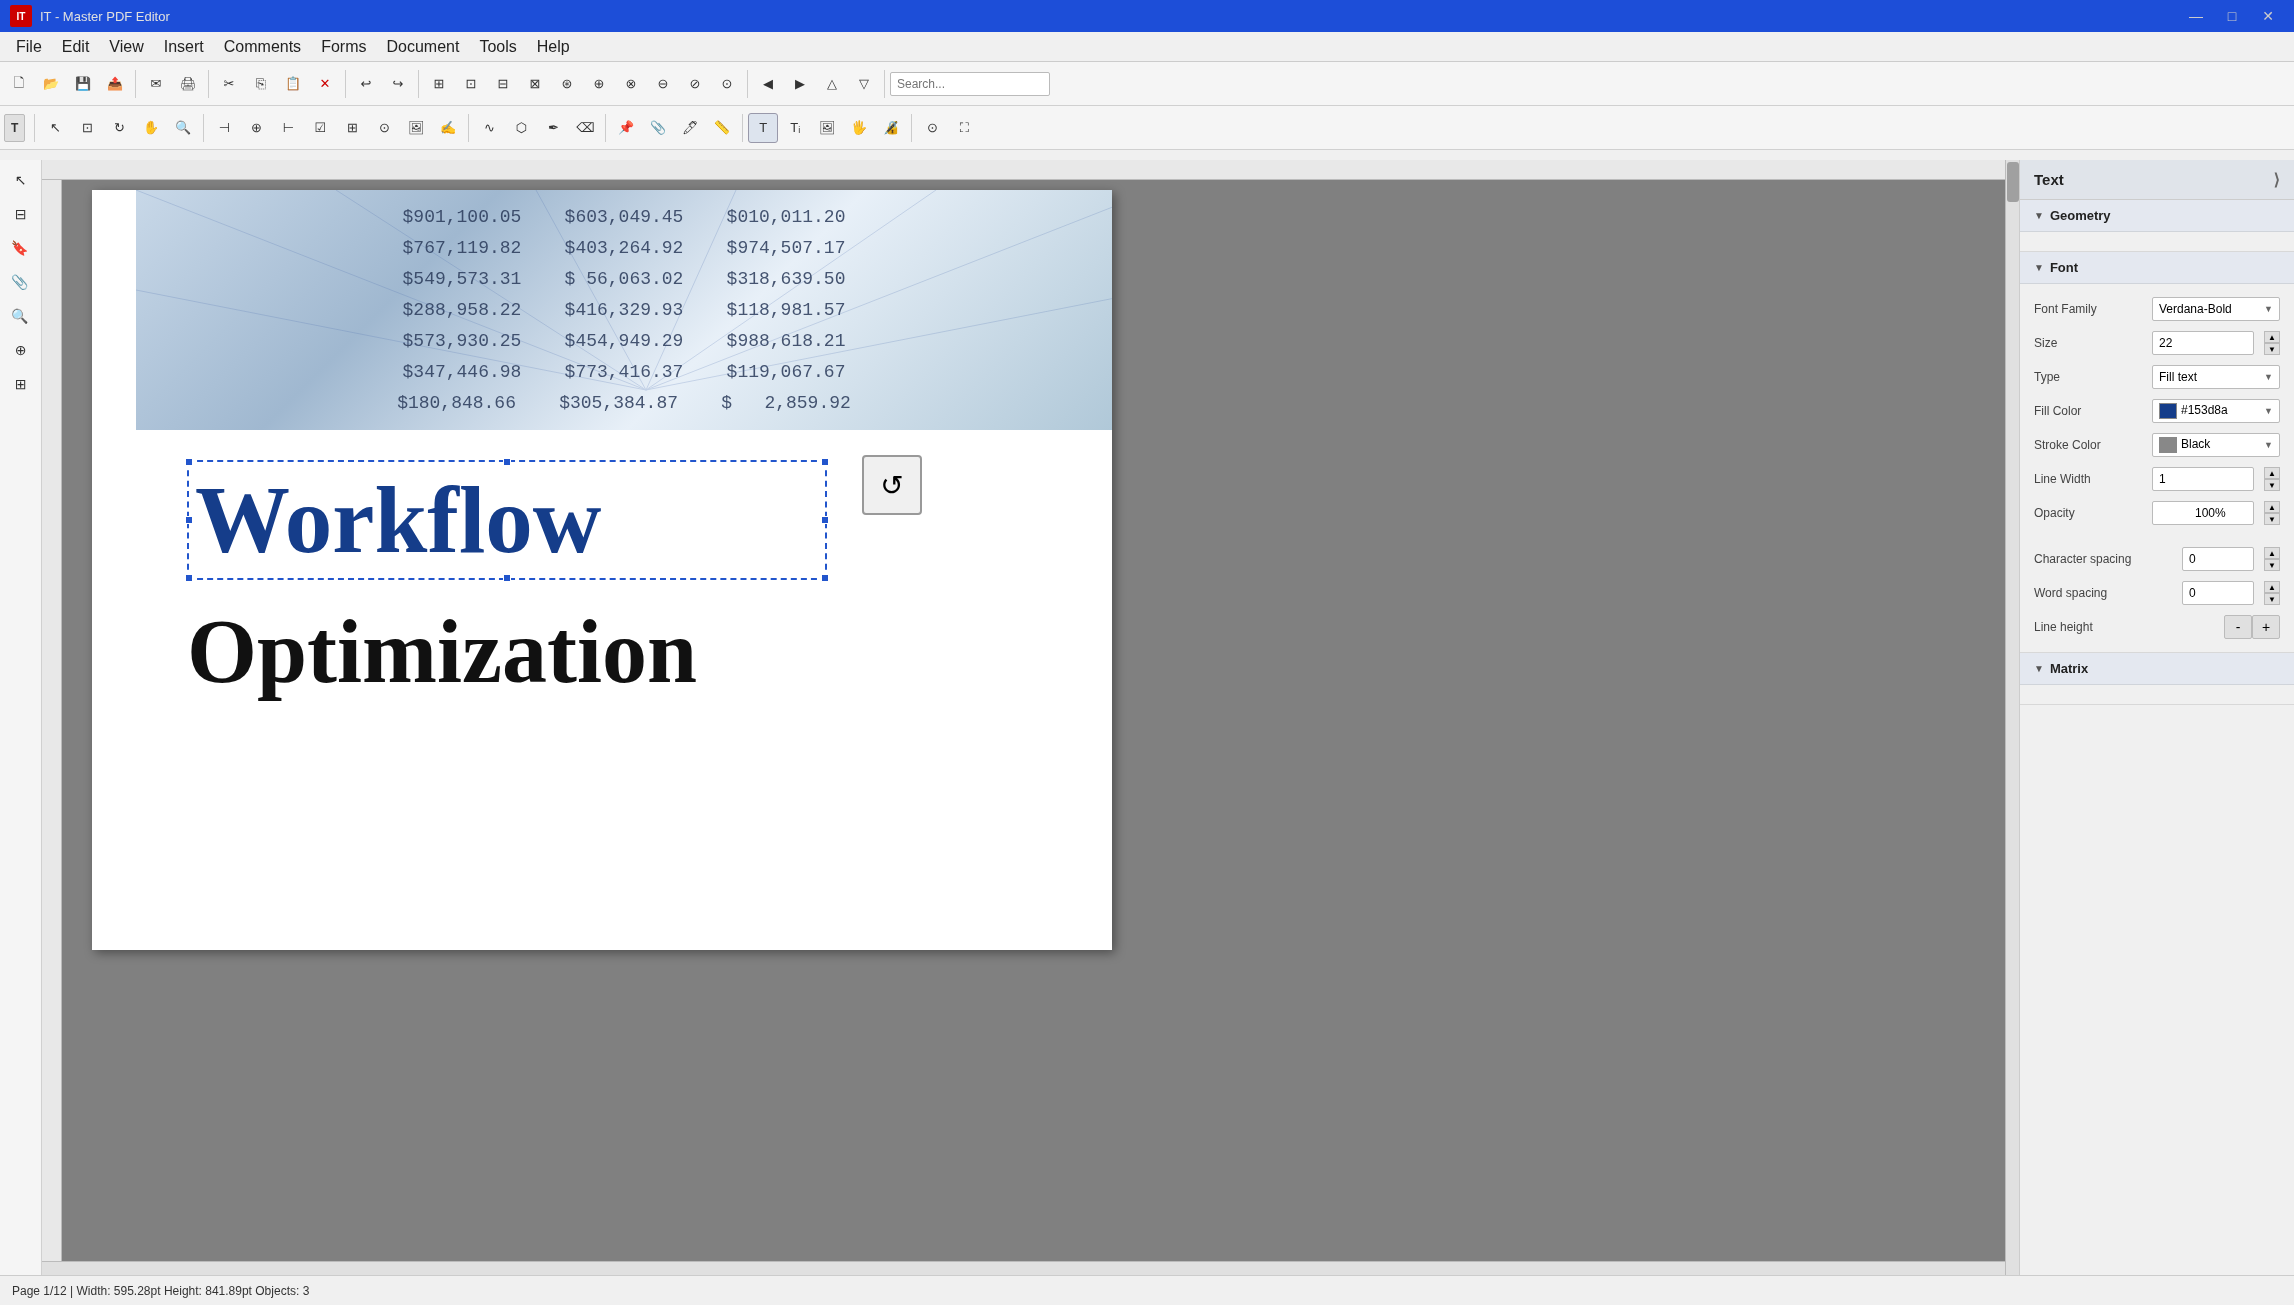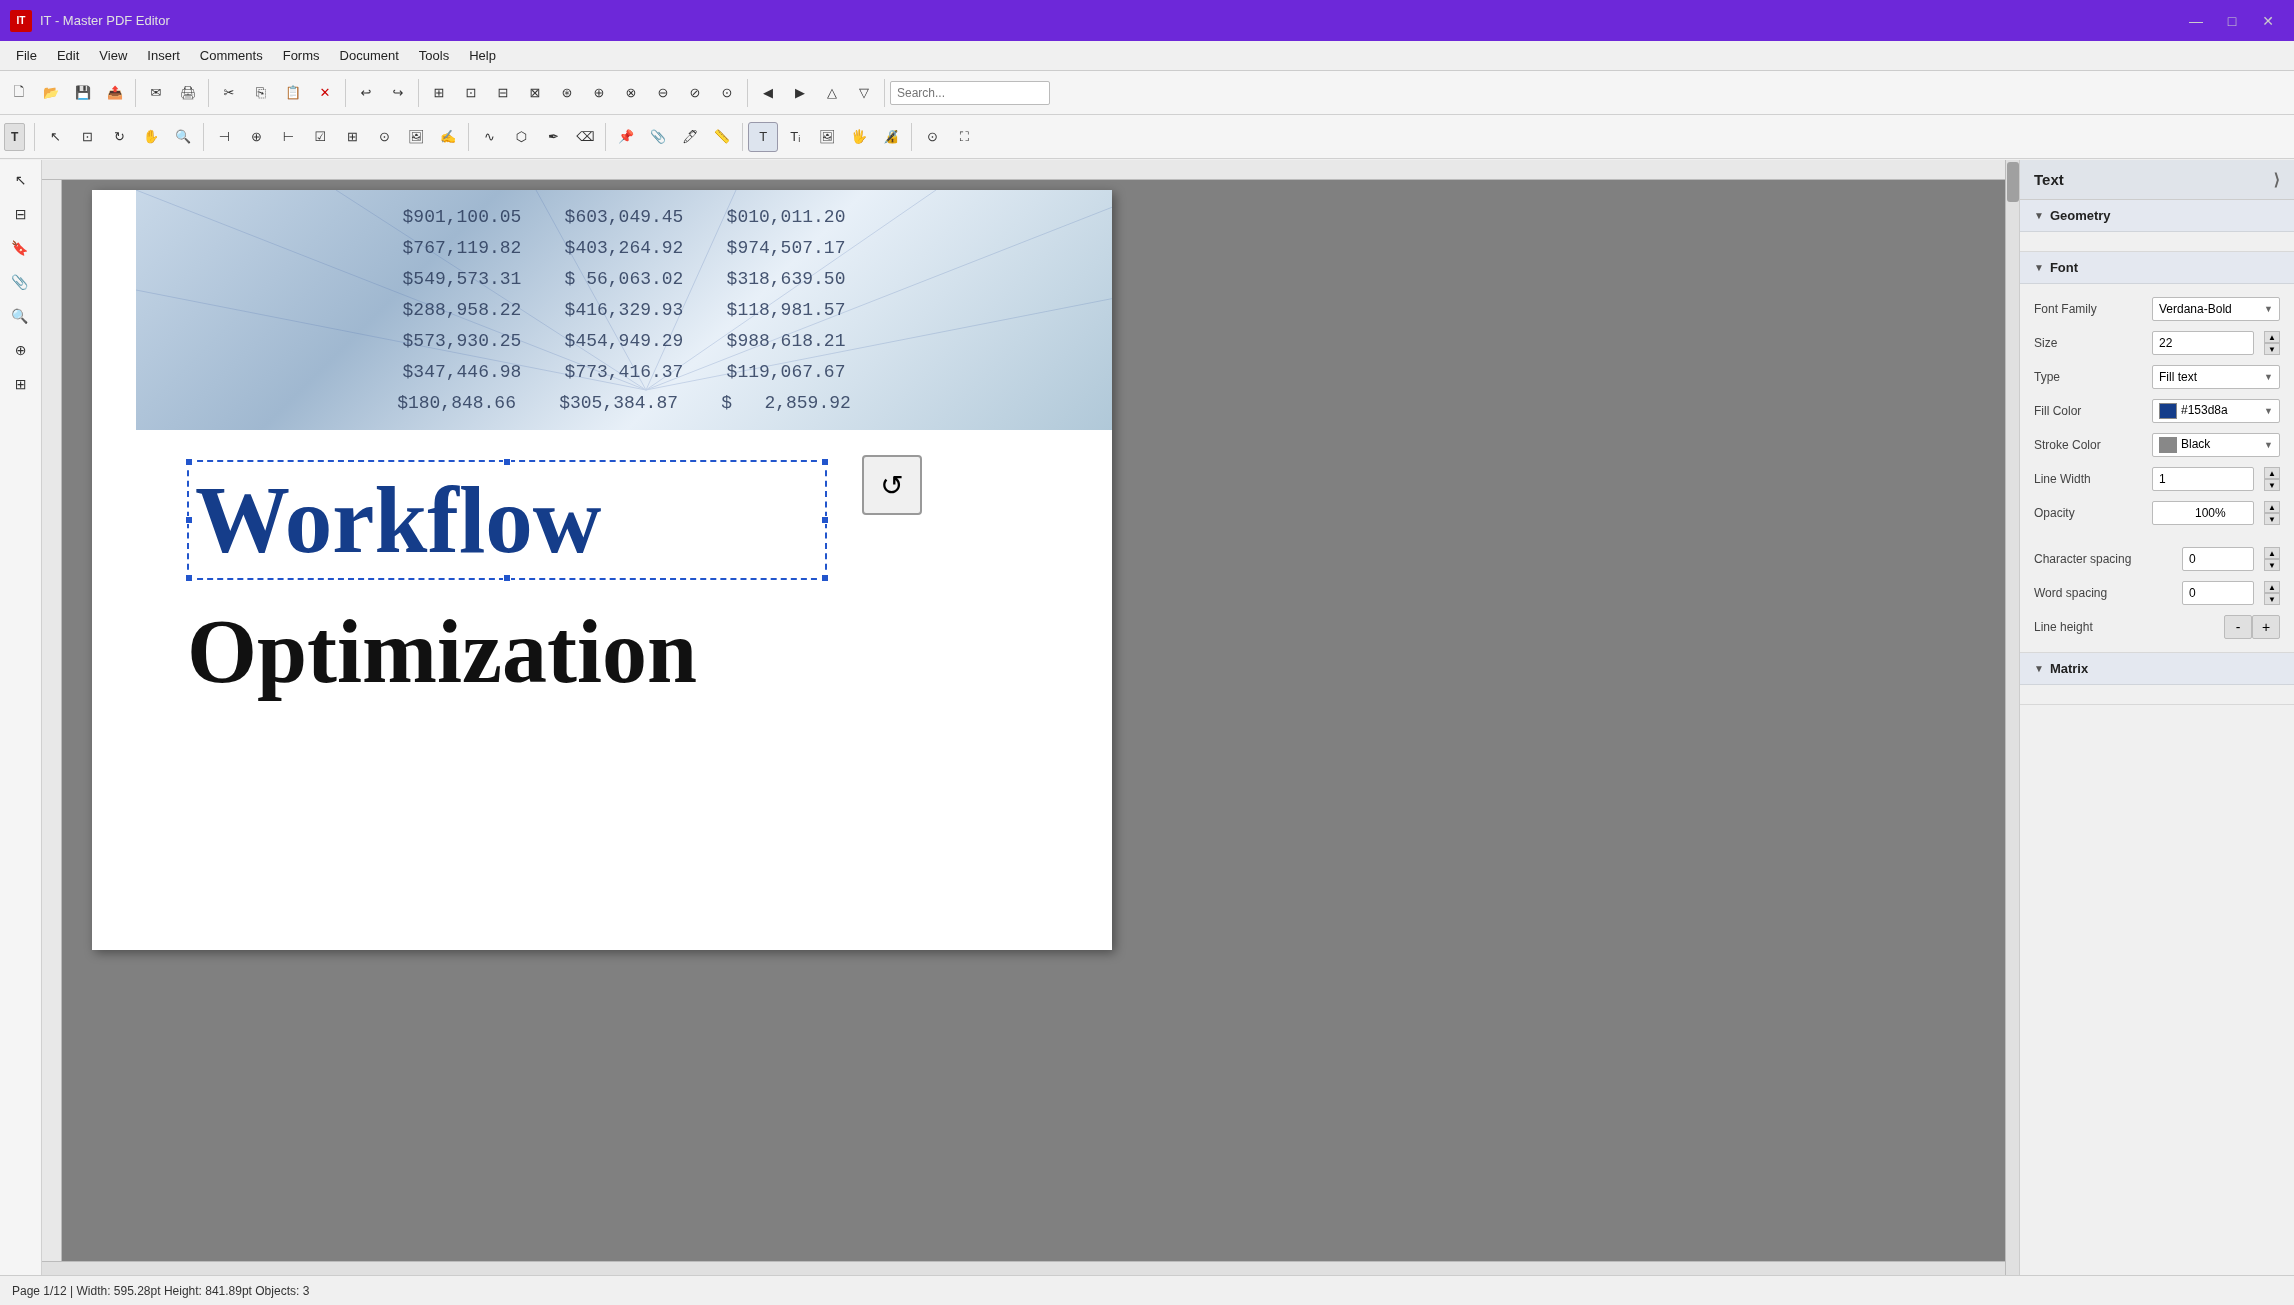--- a/index.html
+++ b/index.html
@@ -1,43 +1,43 @@
 <!DOCTYPE html>
 <html><head>
   <meta charset="utf-8">
   <style>
     * { box-sizing: border-box; margin: 0; padding: 0; }
     body { font-family: 'Segoe UI', Tahoma, Geneva, Verdana, sans-serif; font-size: 12px; background: #f0f0f0; overflow: hidden; width: 2294px; height: 1305px; }
 
     
     #title-bar {
-      background: #6d28d9;
+      background: #1d4ed8;
       color: white;
-      height: 41px;
+      height: 32px;
       display: flex;
       align-items: center;
       padding: 0 10px;
       justify-content: space-between;
     }
     #title-bar .title-left { display: flex; align-items: center; gap: 8px; }
     #title-bar .app-icon { width: 22px; height: 22px; background: #cc0000; border-radius: 2px; display: flex; align-items: center; justify-content: center; color: white; font-weight: bold; font-size: 10px; }
     #title-bar .title-text { font-size: 13px; color: #e0e0e0; }
     #title-bar .window-controls { display: flex; gap: 4px; }
     #title-bar .win-btn { width: 32px; height: 24px; background: transparent; border: none; color: #ccc; cursor: pointer; display: flex; align-items: center; justify-content: center; font-size: 14px; }
 
     
     #menu-bar {
       background: #f0f0f0;
       height: 30px;
       display: flex;
       align-items: center;
       padding: 0 6px;
       border-bottom: 1px solid #ccc;
     }
-    .menu-item { padding: 4px 10px; cursor: pointer; font-size: 13px; color: #222; }
+    .menu-item { padding: 4px 10px; cursor: pointer; font-size: 16px; color: #222; }
 
     
     #toolbar1 {
       background: #f5f5f5;
       height: 44px;
       display: flex;
       align-items: center;
       padding: 0 4px;
       border-bottom: 1px solid #d0d0d0;
       gap: 2px;

